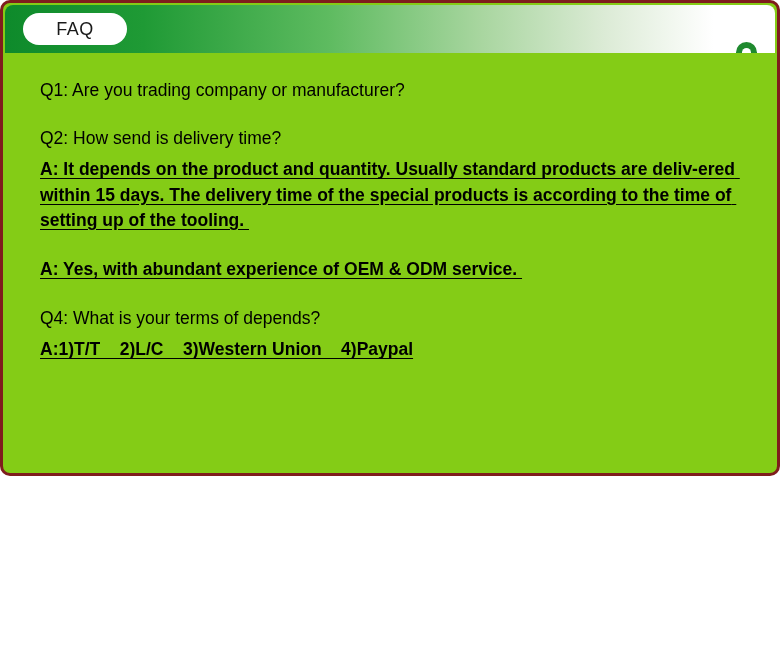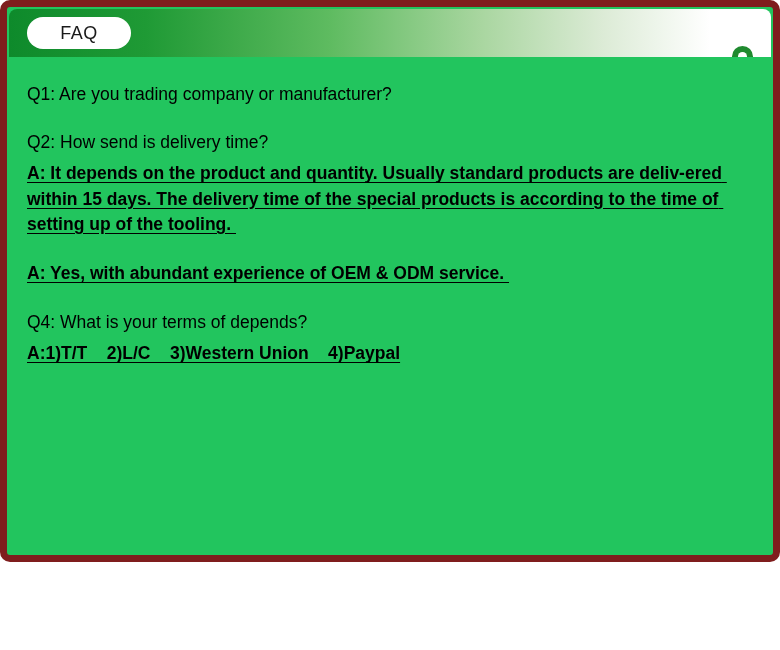--- a/index.html
+++ b/index.html
@@ -9,25 +9,25 @@
   body {
     width: 780px;
     height: 650px;
     background: #ffffff;
     font-family: "Liberation Sans", sans-serif;
     overflow: hidden;
   }
   .page {
     position: relative;
     width: 780px;
-    height: 562px;
+    height: 476px;
     box-sizing: border-box;
-    border: 7px solid #7f1d1d;
+    border: 3px solid #7f1d1d;
     border-radius: 10px;
-    background: #22c55e;
+    background: #84cc16;
   }
 
   
   .header {
     position: relative;
     height: 48px;
     margin: 2px 2px 0 2px;
     border-top-left-radius: 8px;
     border-top-right-radius: 8px;
     background: linear-gradient(to right, #0e8a2b 0%, #1f9a35 18%, #5ebb60 42%, #a9d6a0 62%, #dcebd6 78%, #ffffff 92%);
@@ -81,21 +81,21 @@
     left: 6px;
     top: 6px;
     width: 9px;
     height: 9px;
     border-radius: 50%;
     background: #ffffff;
   }
 
   
   .content {
-    padding: 26px 22px 0 20px;
+    padding: 26px 22px 0 37px;
   }
   .qa-block {
     margin-bottom: 24px;
   }
   .question {
     font-size: 17.5px;
     color: #000000;
     line-height: 1.35;
     margin-bottom: 7px;
     white-space: pre-wrap;

